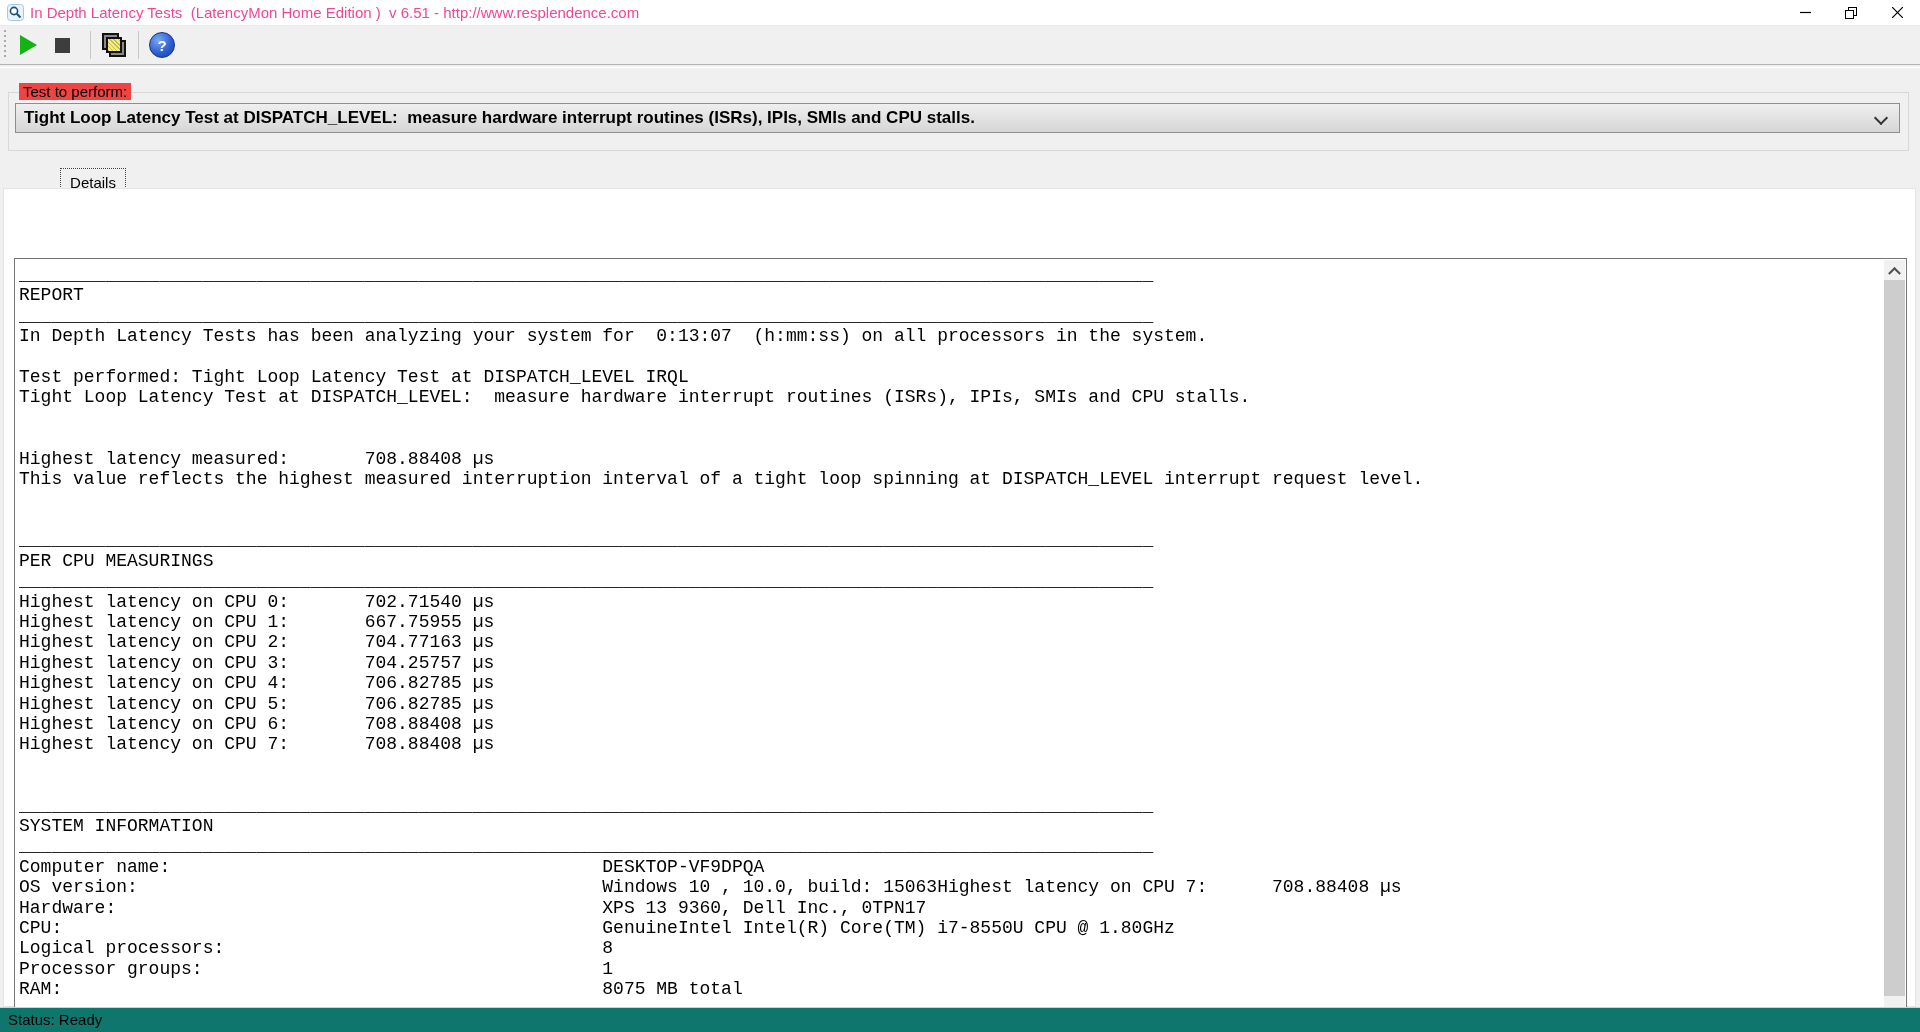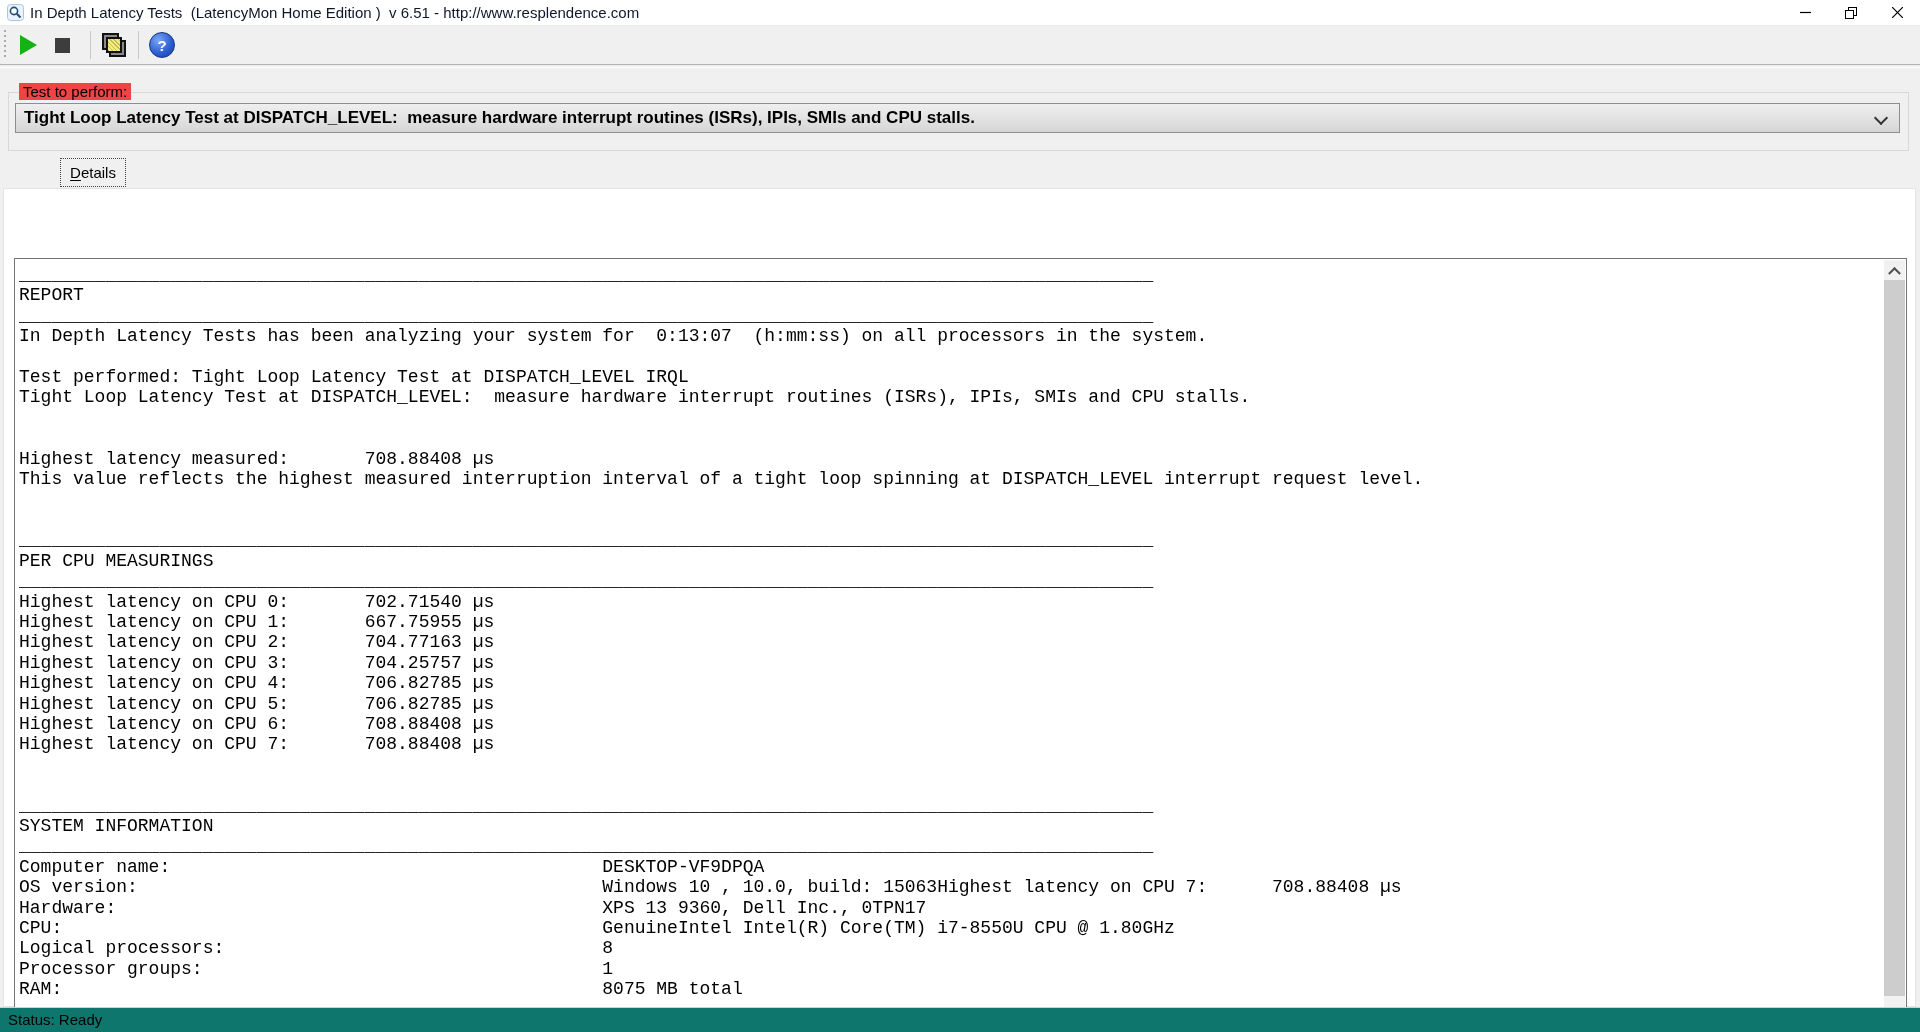--- a/index.html
+++ b/index.html
@@ -2,21 +2,21 @@
 <html><head>
 <meta charset="utf-8">
 <style>
   html,body{margin:0;padding:0;}
   body{font-family:"Liberation Sans",sans-serif;background:#f0f0f0;}
   .window{position:relative;width:1920px;height:1032px;background:#f0f0f0;overflow:hidden;}
 
   
   .titlebar{position:absolute;left:0;top:0;width:1920px;height:25px;background:#ffffff;border-bottom:1px solid #e9e9e9;}
   .appicon{position:absolute;left:7px;top:4px;width:17px;height:17px;}
-  .title-text{position:absolute;left:30px;top:0;height:39px;line-height:25px;font-size:15px;color:#0f172a;white-space:pre;}
+  .title-text{position:absolute;left:30px;top:0;height:39px;line-height:25px;font-size:15px;color:#ec4899;white-space:pre;}
   .winbtn{position:absolute;top:0;width:46px;height:25px;display:flex;align-items:center;justify-content:center;}
   .winbtn.min{right:92px;}
   .winbtn.max{right:46px;}
   .winbtn.close{right:0;}
 
   
   .toolbar{position:absolute;left:0;top:26px;width:1920px;height:38px;background:#f0f0f0;}
   .gripper{position:absolute;left:4px;top:4px;height:30px;width:3px;
      background-image:repeating-linear-gradient(#a9a9a9 0 2px,transparent 2px 5px);background-size:2px 100%;background-repeat:no-repeat;}
   .tbtn{position:absolute;top:3px;width:32px;height:32px;display:flex;align-items:center;justify-content:center;cursor:default;}
@@ -37,21 +37,21 @@
   .groupbox-label{position:absolute;left:10px;top:-10px;background:#ef4444;padding:0 4px;font-size:15px;color:#000;}
   .combo{position:absolute;left:6px;top:10px;width:1883px;height:28px;border:1px solid #8e8e8e;
      background:linear-gradient(#efefef,#d6d6d6);display:flex;align-items:center;}
   .combo-text{margin-left:8px;font-size:17px;font-weight:bold;color:#000;white-space:pre;overflow:hidden;}
   .combo-chev{position:absolute;right:13px;top:9px;width:8px;height:8px;border-left:2px solid #333;border-top:2px solid #333;transform:rotate(225deg);}
 
   
   .tabs{position:absolute;left:0;top:157px;height:31px;}
   .tab{position:absolute;top:3px;height:26px;font-size:15px;color:#000;display:flex;align-items:center;justify-content:center;}
   .tab-main{left:10px;width:48px;margin-top:25px;}
-  .tab-details{left:60px;top:1px;height:27px;width:64px;border:1px dotted #444;}
+  .tab-details{left:60px;top:11px;height:27px;width:64px;border:1px dotted #444;}
   .tab u{text-decoration:underline;text-underline-offset:2px;}
 
   
   .tabpage{position:absolute;left:3px;top:188px;width:1913px;height:819px;background:#ffffff;border:1px solid #e4e4e4;box-sizing:border-box;}
   .reportbox{position:absolute;left:14px;top:210px;width:1893px;height:785px;background:#ffffff;border:1px solid #767676;box-sizing:border-box;margin-top:48px;}
   .report-pre{position:absolute;left:2px;top:2px;right:24px;bottom:2px;margin:0;overflow:hidden;
      font-family:"Liberation Mono",monospace;font-size:18px;line-height:20.4px;color:#000;white-space:pre;padding:4px 0 0 2px;}
 
   
   .vscroll{position:absolute;top:1px;right:1px;bottom:1px;width:21px;background:#f1f1f1;}

